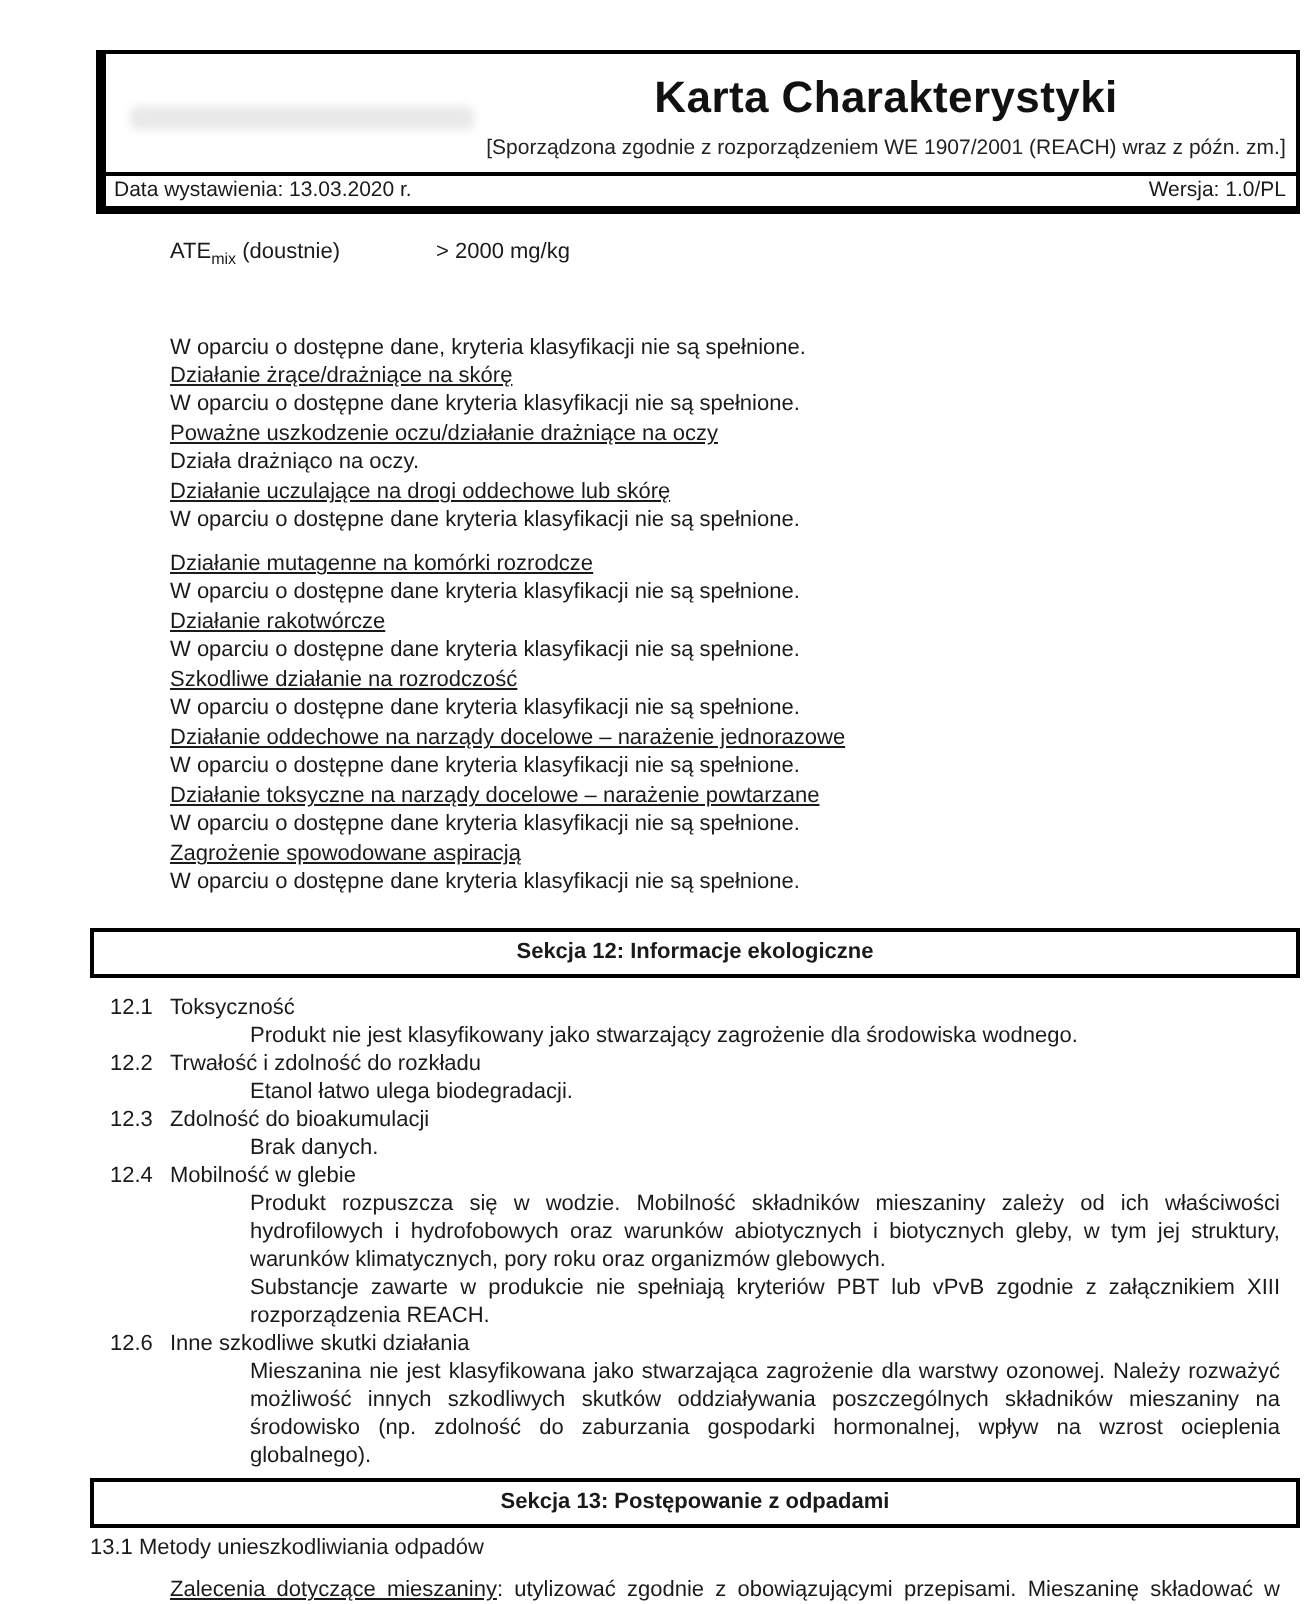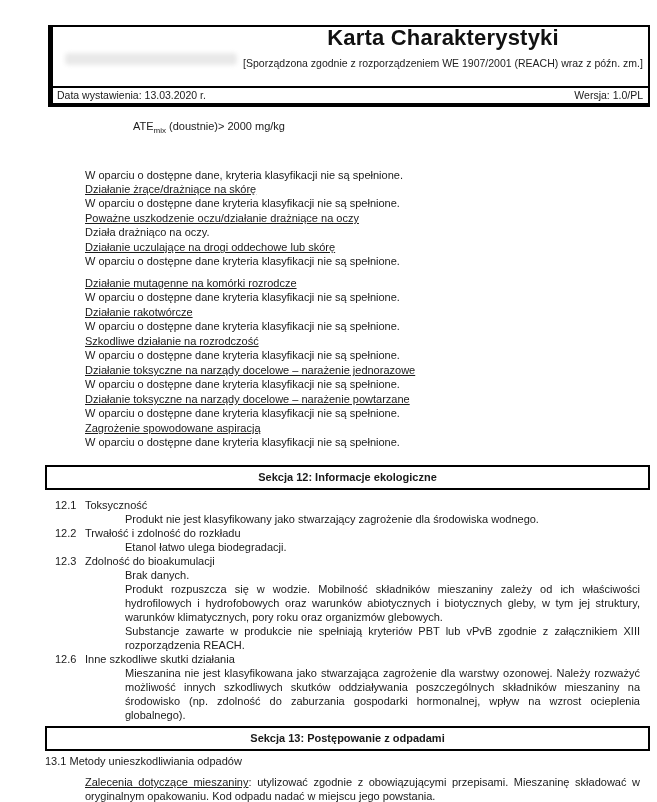--- a/index.html
+++ b/index.html
@@ -40,21 +40,21 @@
     background: #e9e9e9;
     filter: blur(2px);
     border-radius: 4px;
   }
   .title-area {
     flex: 1;
     display: flex;
     flex-direction: column;
     align-items: center;
     justify-content: flex-end;
-    padding-bottom: 17px;
+    padding-bottom: 6px;
   }
   .doc-title {
     font-size: 22px;
     font-weight: bold;
     letter-spacing: 0.2px;
     color: #111;
   }
   .doc-subtitle {
     font-size: 10.5px;
     margin-top: 6px;
@@ -70,21 +70,21 @@
     height: 15px;
   }
 
   
   .tox-block {
     margin: 12px 17px 0 85px;
     font-size: 11px;
     line-height: 14px;
   }
   .ate-row { margin-bottom: 12px; }
-  .ate-label { display: inline-block; width: 133px; text-align: right; }
+  .ate-label { display: inline-block; width: 133px; }
   .ate-label sub { font-size: 8px; }
   .classification-note { margin-bottom: 0; margin-top: 30px; }
   .tox-entry { margin-bottom: 1px; }
   .tox-entry.gap-before { margin-top: 8px; }
   .tox-heading { text-decoration: underline; }
 
   
   .section-box {
     margin-left: 45px;
     margin-right: 7px;
@@ -173,21 +173,21 @@
     </div>
     <div class="tox-entry">
       <div class="tox-heading">Działanie rakotwórcze</div>
       <div class="tox-text">W oparciu o dostępne dane kryteria klasyfikacji nie są spełnione.</div>
     </div>
     <div class="tox-entry">
       <div class="tox-heading">Szkodliwe działanie na rozrodczość</div>
       <div class="tox-text">W oparciu o dostępne dane kryteria klasyfikacji nie są spełnione.</div>
     </div>
     <div class="tox-entry">
-      <div class="tox-heading">Działanie toksyczne na narządy docelowe – narażenie jednorazowe</div>
+      <div class="tox-heading">Działanie oddechowe na narządy docelowe – narażenie jednorazowe</div>
       <div class="tox-text">W oparciu o dostępne dane kryteria klasyfikacji nie są spełnione.</div>
     </div>
     <div class="tox-entry">
       <div class="tox-heading">Działanie toksyczne na narządy docelowe – narażenie powtarzane</div>
       <div class="tox-text">W oparciu o dostępne dane kryteria klasyfikacji nie są spełnione.</div>
     </div>
     <div class="tox-entry">
       <div class="tox-heading">Zagrożenie spowodowane aspiracją</div>
       <div class="tox-text">W oparciu o dostępne dane kryteria klasyfikacji nie są spełnione.</div>
     </div>
@@ -210,20 +210,23 @@
       </div>
       <div class="item-text">Etanol łatwo ulega biodegradacji.</div>
     </div>
     <div class="sec-item">
       <div class="item-head">
         <span class="item-no">12.3</span><span class="item-title">Zdolność do bioakumulacji</span>
       </div>
       <div class="item-text">Brak danych.</div>
     </div>
     <div class="sec-item">
+      <div class="item-head">
+        <span class="item-no">12.4</span><span class="item-title">Mobilność w glebie</span>
+      </div>
       <div class="item-text justify">Produkt rozpuszcza się w wodzie. Mobilność składników mieszaniny zależy od ich właściwości hydrofilowych i hydrofobowych oraz warunków abiotycznych i biotycznych gleby, w tym jej struktury, warunków klimatycznych, pory roku oraz organizmów glebowych.</div>
     </div>
     <div class="sec-item">
       <div class="item-text justify">Substancje zawarte w produkcie nie spełniają kryteriów PBT lub vPvB zgodnie z załącznikiem XIII rozporządzenia REACH.</div>
     </div>
     <div class="sec-item">
       <div class="item-head">
         <span class="item-no">12.6</span><span class="item-title">Inne szkodliwe skutki działania</span>
       </div>
       <div class="item-text justify">Mieszanina nie jest klasyfikowana jako stwarzająca zagrożenie dla warstwy ozonowej. Należy rozważyć możliwość innych szkodliwych skutków oddziaływania poszczególnych składników mieszaniny na środowisko (np. zdolność do zaburzania gospodarki hormonalnej, wpływ na wzrost ocieplenia globalnego).</div>

